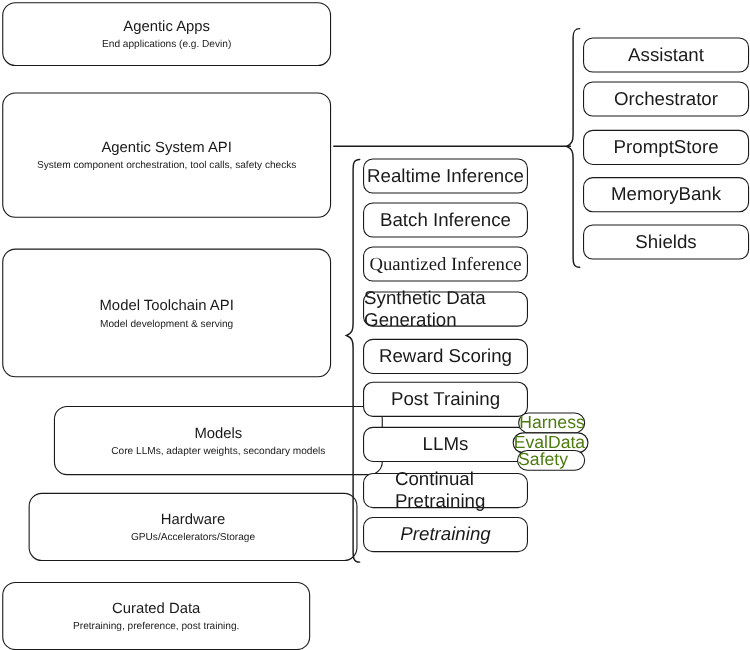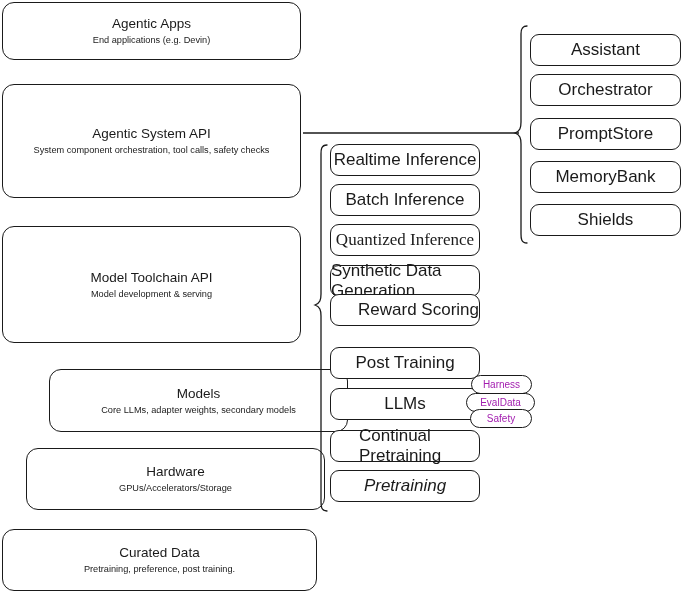--- a/index.html
+++ b/index.html
@@ -50,23 +50,23 @@
     color: #1a1a1a;
   }
   .stadium {
     position: absolute;
     box-sizing: border-box;
     border: 1.4px solid #1a1a1a;
     border-radius: 999px;
     background: #ffffff;
     display: flex;
     align-items: center;
-    justify-content: center;
-    font-size: 10px;
-    color: #a21caf;
+    justify-content: flex-start;
+    font-size: 16px;
+    color: #4d7c0f;
     z-index: 5;
   }
   .svg-layer {
     position: absolute;
     left: 0;
     top: 0;
     width: 682px;
     height: 591px;
     pointer-events: none;
     z-index: 2;
@@ -116,38 +116,38 @@
   <div class="box" style="left:2px; top:369px; width:299px; height:63px;margin-left:47px;">
     <div class="layer-title">Models</div>
     <div class="layer-sub">Core LLMs, adapter weights, secondary models</div>
   </div>
 
   <div class="box" style="left:2px; top:448px; width:299px; height:62px;margin-left:24px;">
     <div class="layer-title">Hardware</div>
     <div class="layer-sub">GPUs/Accelerators/Storage</div>
   </div>
 
-  <div class="box" style="left:2px; top:529px; width:315px; height:62px;">
+  <div class="box" style="left:2px; top:529px; width:280px; height:62px;">
     <div class="layer-title">Curated Data</div>
     <div class="layer-sub">Pretraining, preference, post training.</div>
   </div>
 
   <div class="pill-box" style="left:330px; top:184px; width:150px; height:32px;">
     <span>Batch Inference</span>
   </div>
   <div class="pill-box" style="left:330px; top:144px; width:150px; height:32px;">
     <span>Realtime Inference</span>
   </div>
   <div class="pill-box" style="left:330px; top:224px; width:150px; height:32px;font-family:Liberation Serif, serif;">
     <span>Quantized Inference</span>
   </div>
   <div class="pill-box" style="left:330px; top:265px; width:150px; height:32px;">
     <span>Synthetic Data Generation</span>
   </div>
-  <div class="pill-box" style="left:330px; top:294px; width:150px; height:32px;justify-content:flex-end;">
+  <div class="pill-box" style="left:330px; top:308px; width:150px; height:32px;">
     <span>Reward Scoring</span>
   </div>
   <div class="pill-box" style="left:330px; top:347px; width:150px; height:32px;">
     <span>Post Training</span>
   </div>
   <div class="pill-box" style="left:330px; top:388px; width:150px; height:32px;">
     <span>LLMs</span>
   </div>
   <div class="pill-box" style="left:330px; top:430px; width:150px; height:32px;padding-left:28px;">
     <span>Continual Pretraining</span>

